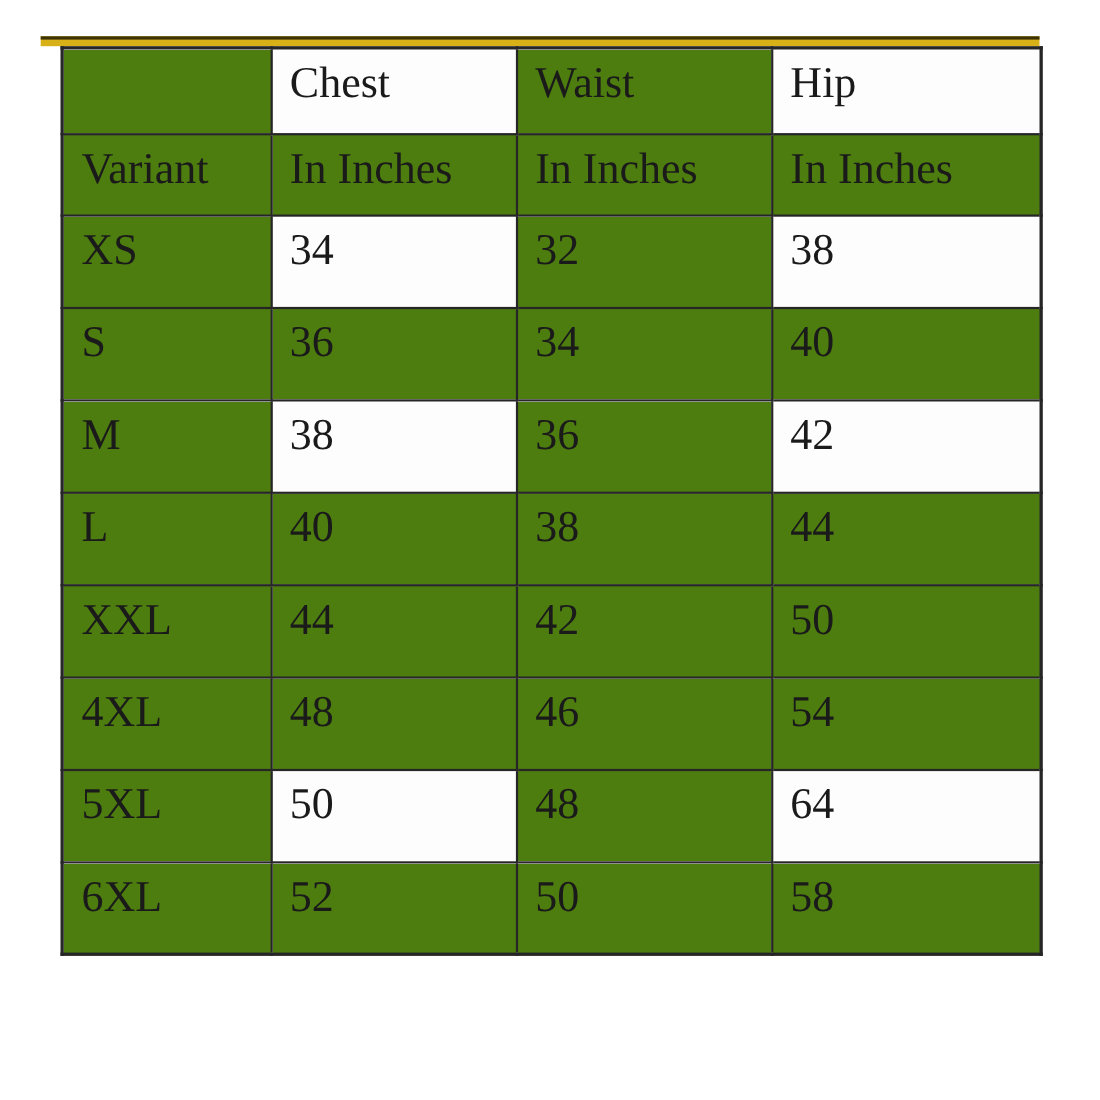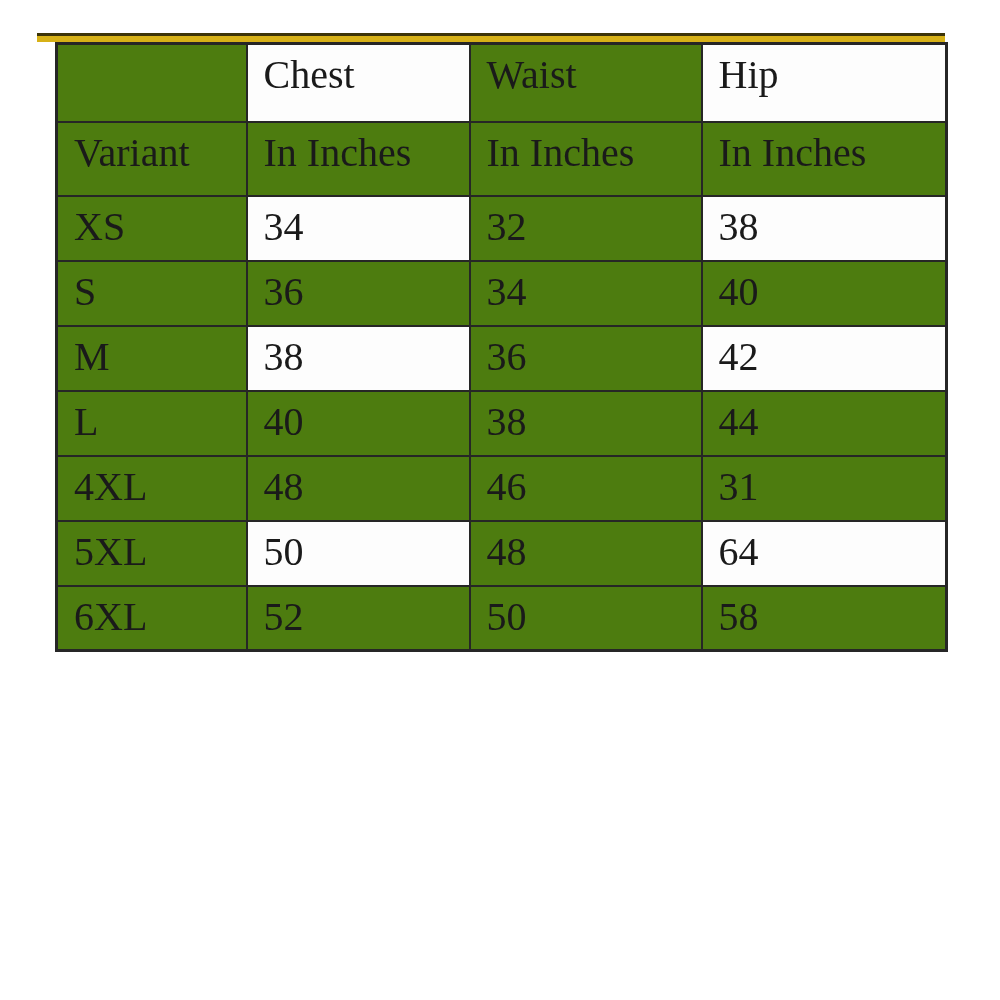--- a/index.html
+++ b/index.html
@@ -43,21 +43,21 @@
     font-weight: normal;
     font-size: 40px;
     line-height: 1.1;
     color: #1a1a1a;
     padding: 8px 8px 8px 16px;
     overflow: hidden;
   }
   .size-chart .white { background: #fdfdfd; }
   .r-h1 { height: 78px; }
   .r-h2 { height: 74px; }
-  .r-d  { height: 65px; }
+  .r-d  { height: 84px; }
 </style>
 </head>
 <body>
 
 <div class="page">
   <div class="table-wrap">
     <div class="gold-stripe"></div>
     <table class="size-chart">
       <colgroup>
         <col style="width:190px">
@@ -97,24 +97,30 @@
           <td>36</td>
           <td class="white">42</td>
         </tr>
         <tr class="r-d">
           <td>L</td>
           <td>40</td>
           <td>38</td>
           <td>44</td>
         </tr>
         <tr class="r-d">
+          <td>XXL</td>
+          <td>44</td>
+          <td>42</td>
+          <td>50</td>
+        </tr>
+        <tr class="r-d">
           <td>4XL</td>
           <td>48</td>
           <td>46</td>
-          <td>31</td>
+          <td>54</td>
         </tr>
         <tr class="r-d">
           <td>5XL</td>
           <td class="white">50</td>
           <td>48</td>
           <td class="white">64</td>
         </tr>
         <tr class="r-d">
           <td>6XL</td>
           <td>52</td>

